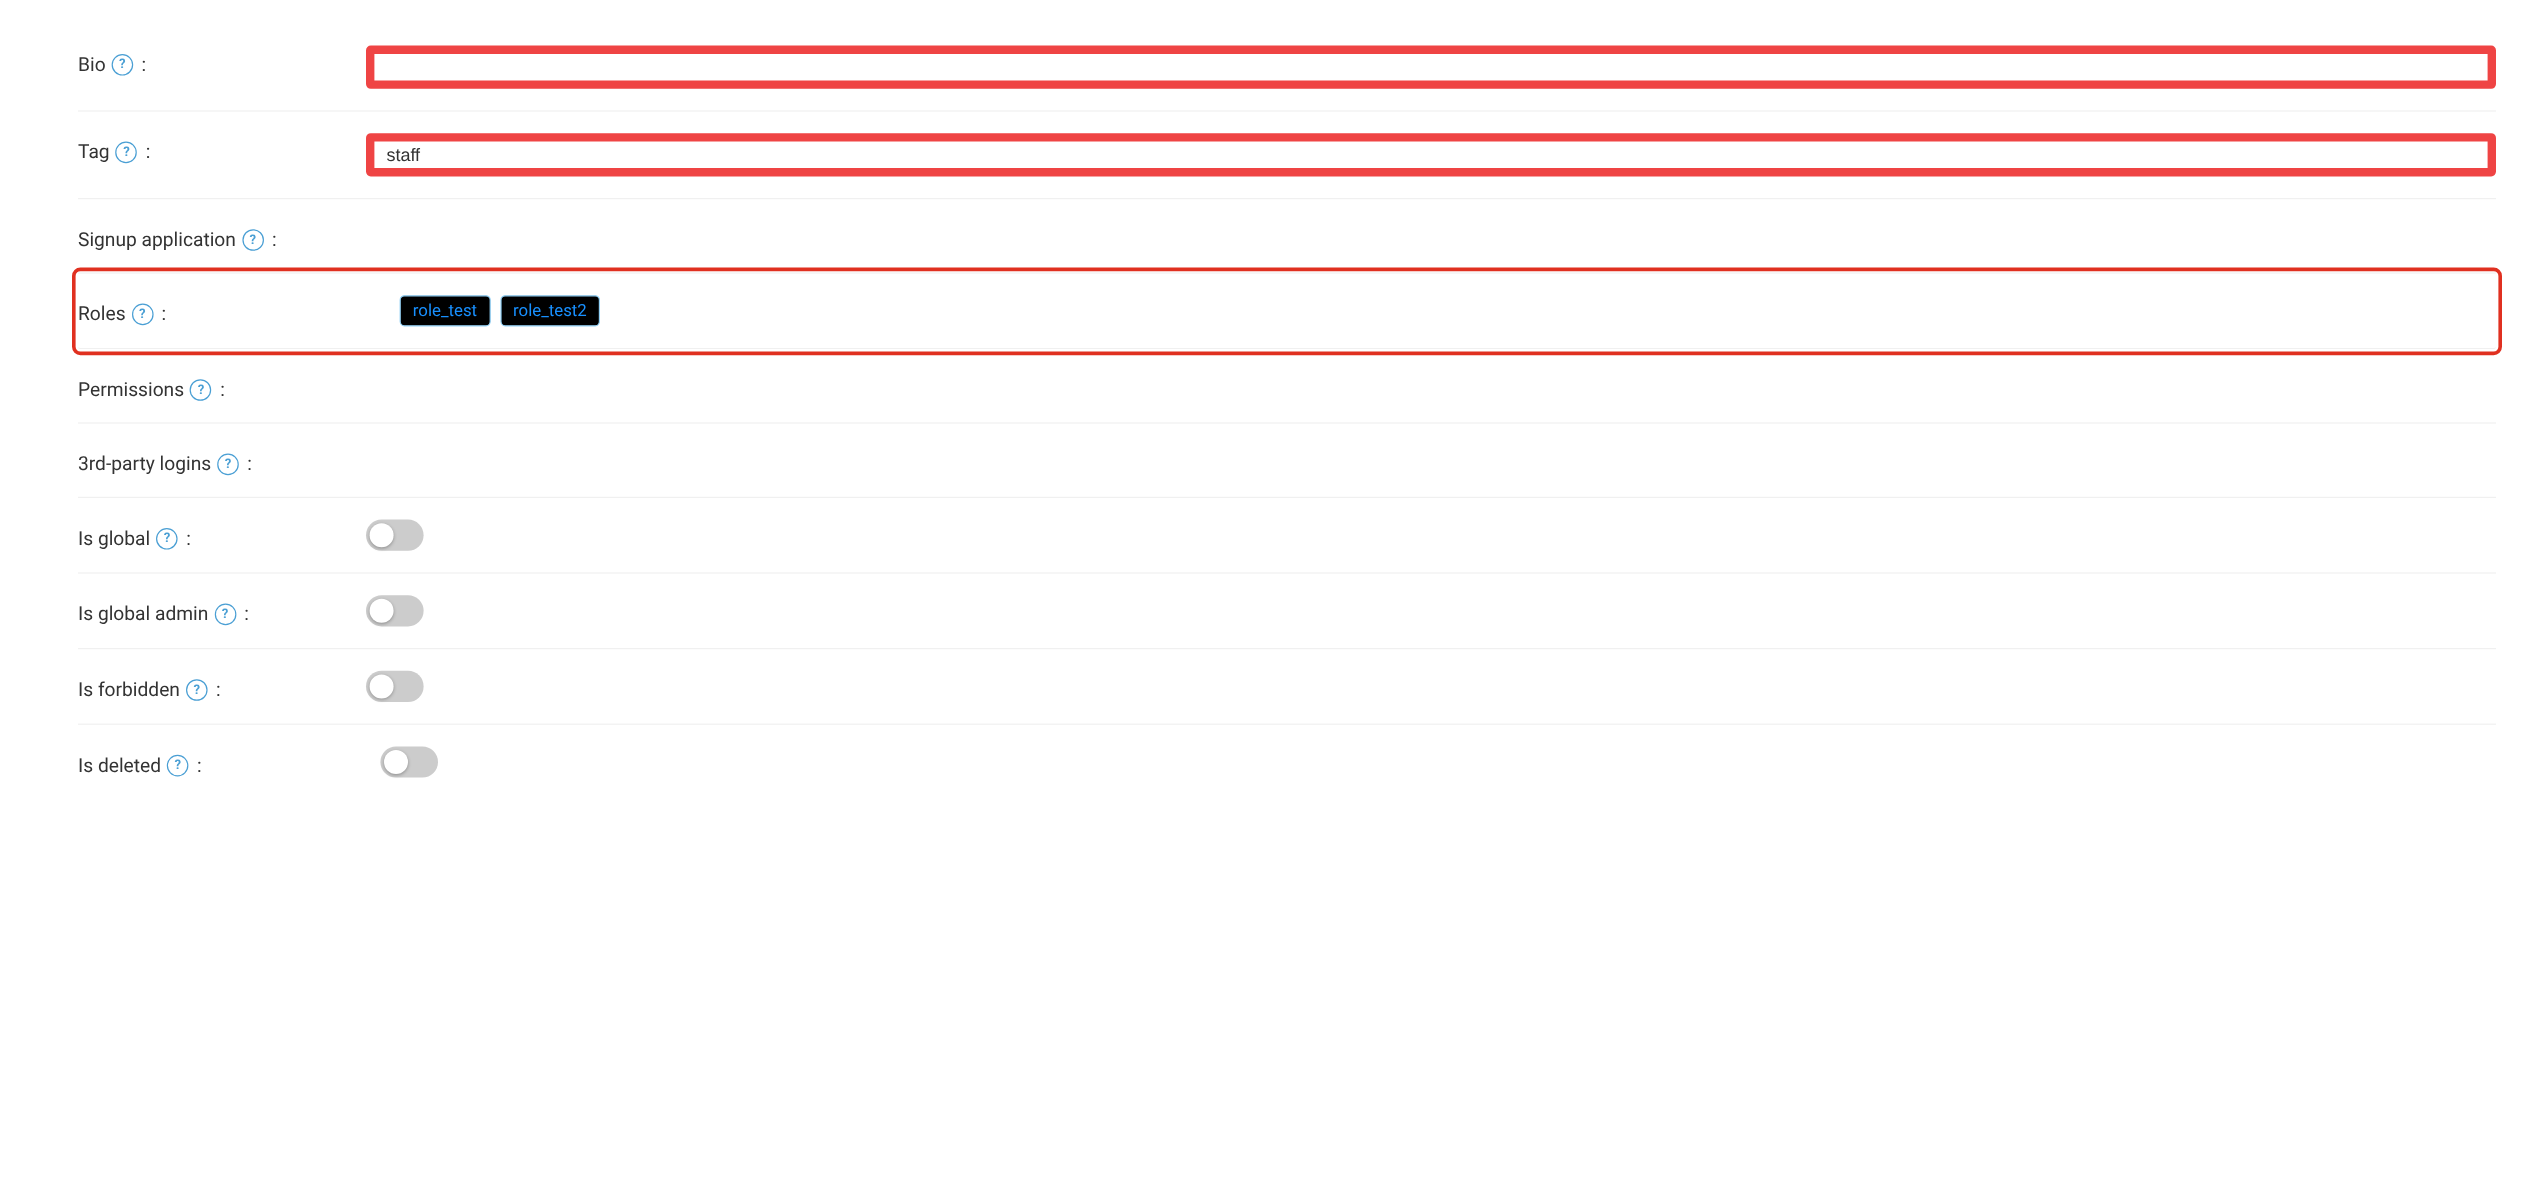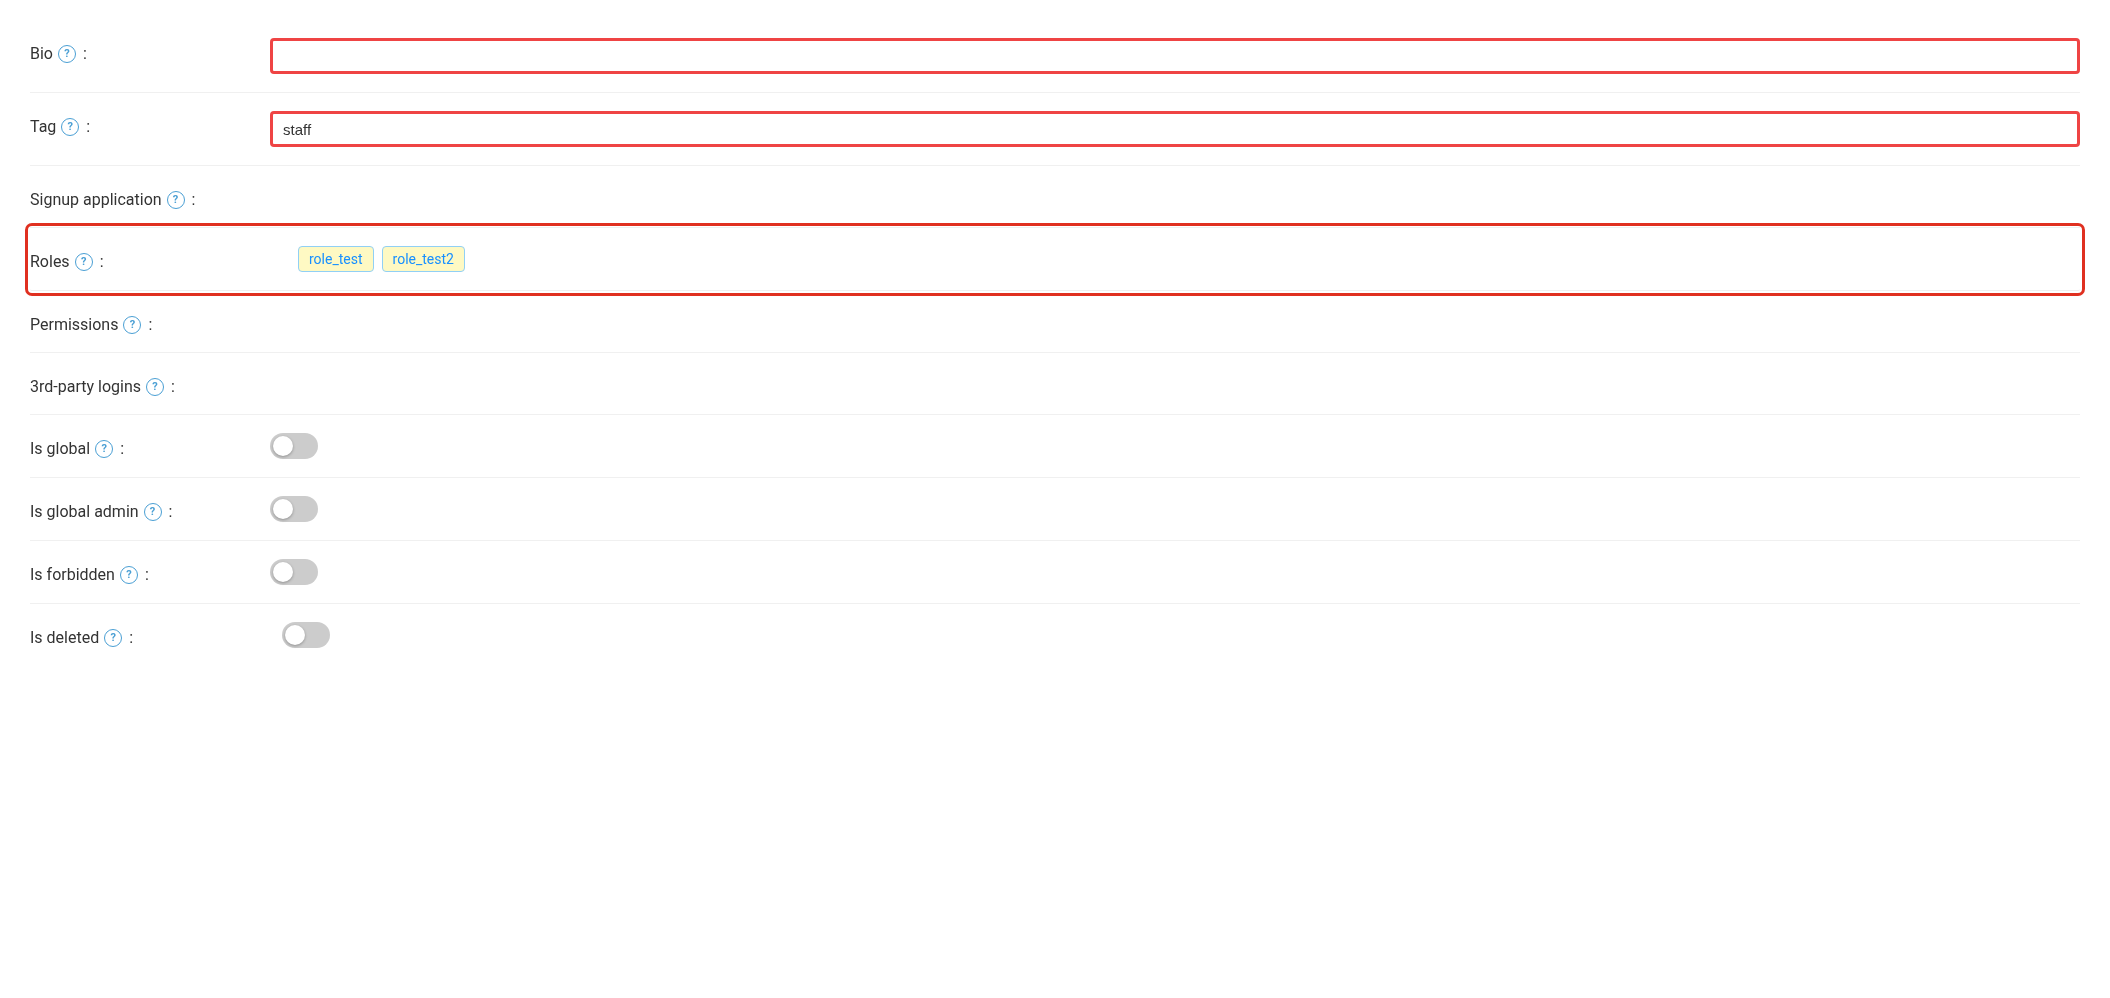--- a/index.html
+++ b/index.html
@@ -11,20 +11,21 @@
     body {
       background: #ffffff;
       font-family: -apple-system, BlinkMacSystemFont, 'Segoe UI', Roboto, sans-serif;
       font-size: 16px;
       color: #333;
     }
 
     .form-container {
       padding: 20px 30px;
       max-width: 2110px;
+      margin-left: 35px;
     }
 
     .form-row {
       display: flex;
       align-items: flex-start;
       padding: 18px 0;
       border-bottom: 1px solid #f0f0f0;
     }
 
     .form-row:last-child {
@@ -60,35 +61,35 @@
       flex: 1;
       display: flex;
       align-items: center;
       flex-wrap: wrap;
       gap: 8px;
     }
 
     .text-input {
       width: 100%;
       height: 36px;
-      border: 3px solid #ef4444;
+      border: 7px solid #ef4444;
       border-radius: 4px;
       padding: 0 10px;
       font-size: 15px;
       color: #333;
       background: #fff;
     }
 
     .tag-badge {
       display: inline-flex;
       align-items: center;
       padding: 4px 10px;
       border: 1px solid #91d0f5;
       border-radius: 4px;
-      background: #fef9c3;
+      background: #000000;
       color: #1890ff;
       font-size: 14px;
       cursor: pointer;
     }
 
     .roles-row {
       outline: 3px solid #e03020;
       outline-offset: 2px;
       border-radius: 2px;
       gap: 28px;

